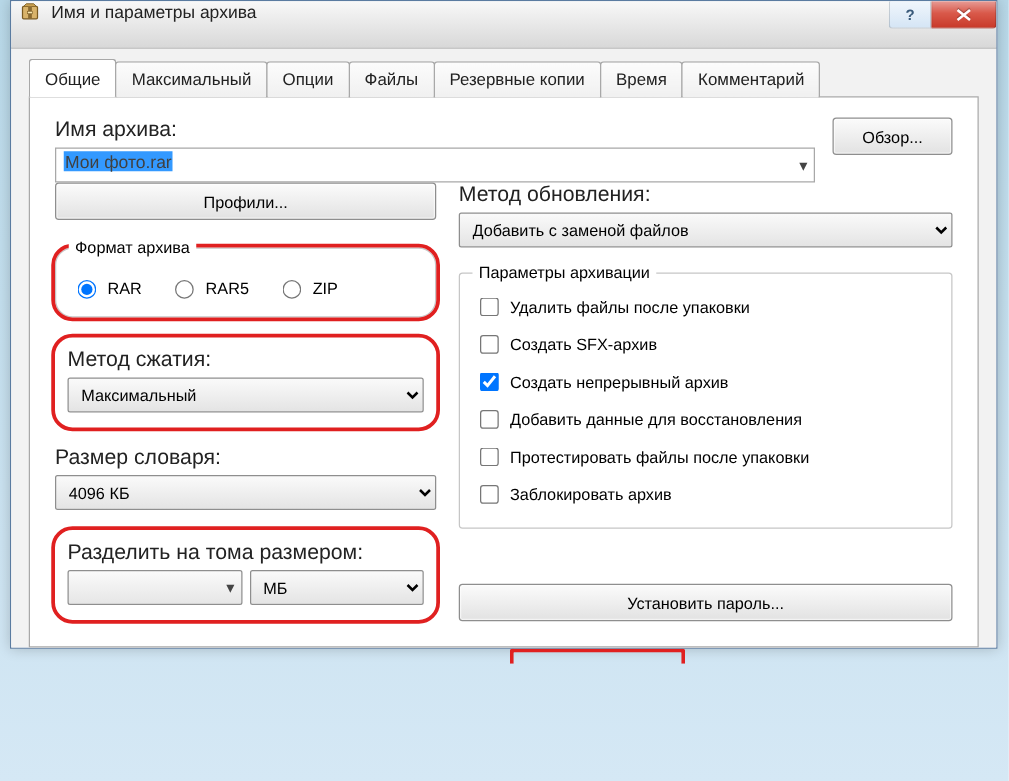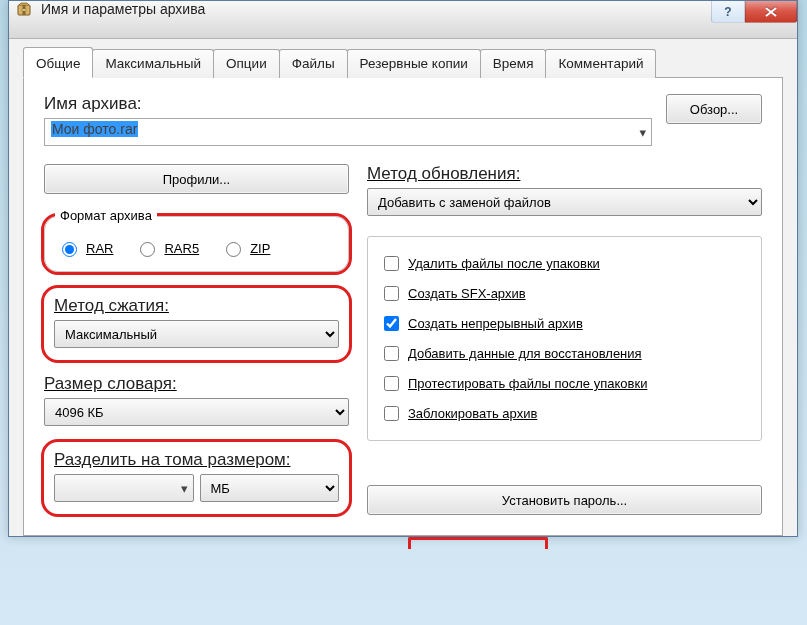--- a/index.html
+++ b/index.html
@@ -128,22 +128,20 @@
   }
   .selected-text {
     background: #3399ff;
     color: #404040;
     padding: 0 1px;
   }
 
   .two-col {
     display: flex;
     gap: 18px;
-    margin-top: 18px;
-    text-decoration: underline;
   }
   .left-col { width: 305px; }
   .right-col { flex: 1; }
 
   .wide-btn {
     width: 100%;
     height: 30px;
     text-align: center;
   }
 
@@ -320,20 +318,21 @@
 
         </div>
 
         <div class="right-col">
           <div class="label">Метод обновления:</div>
           <select class="native-select">
             <option>Добавить с заменой файлов</option>
           </select>
 
           <div class="group" style="margin-top:20px; padding-bottom:16px;">
+            <span class="group-title">Параметры архивации</span>
             <div class="check-list">
               <label class="check-item">
                 <input type="checkbox" style="">
                 <span>Удалить файлы после упаковки</span>
               </label>
               <label class="check-item">
                 <input type="checkbox" style="">
                 <span>Создать SFX-архив</span>
               </label>
               <label class="check-item">

